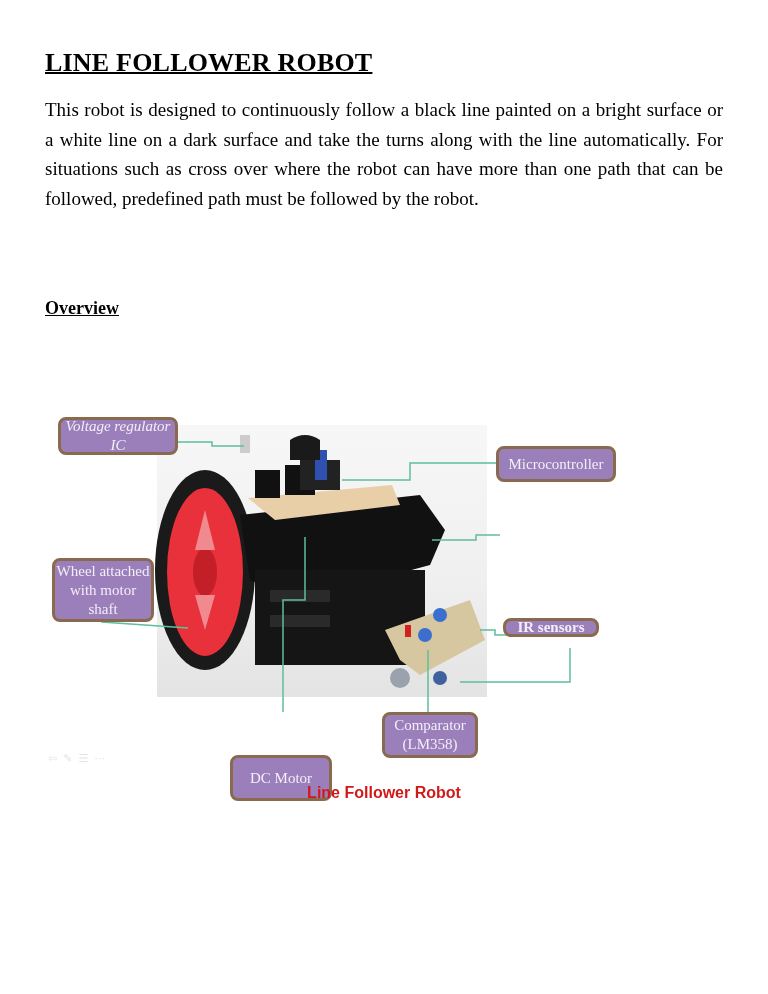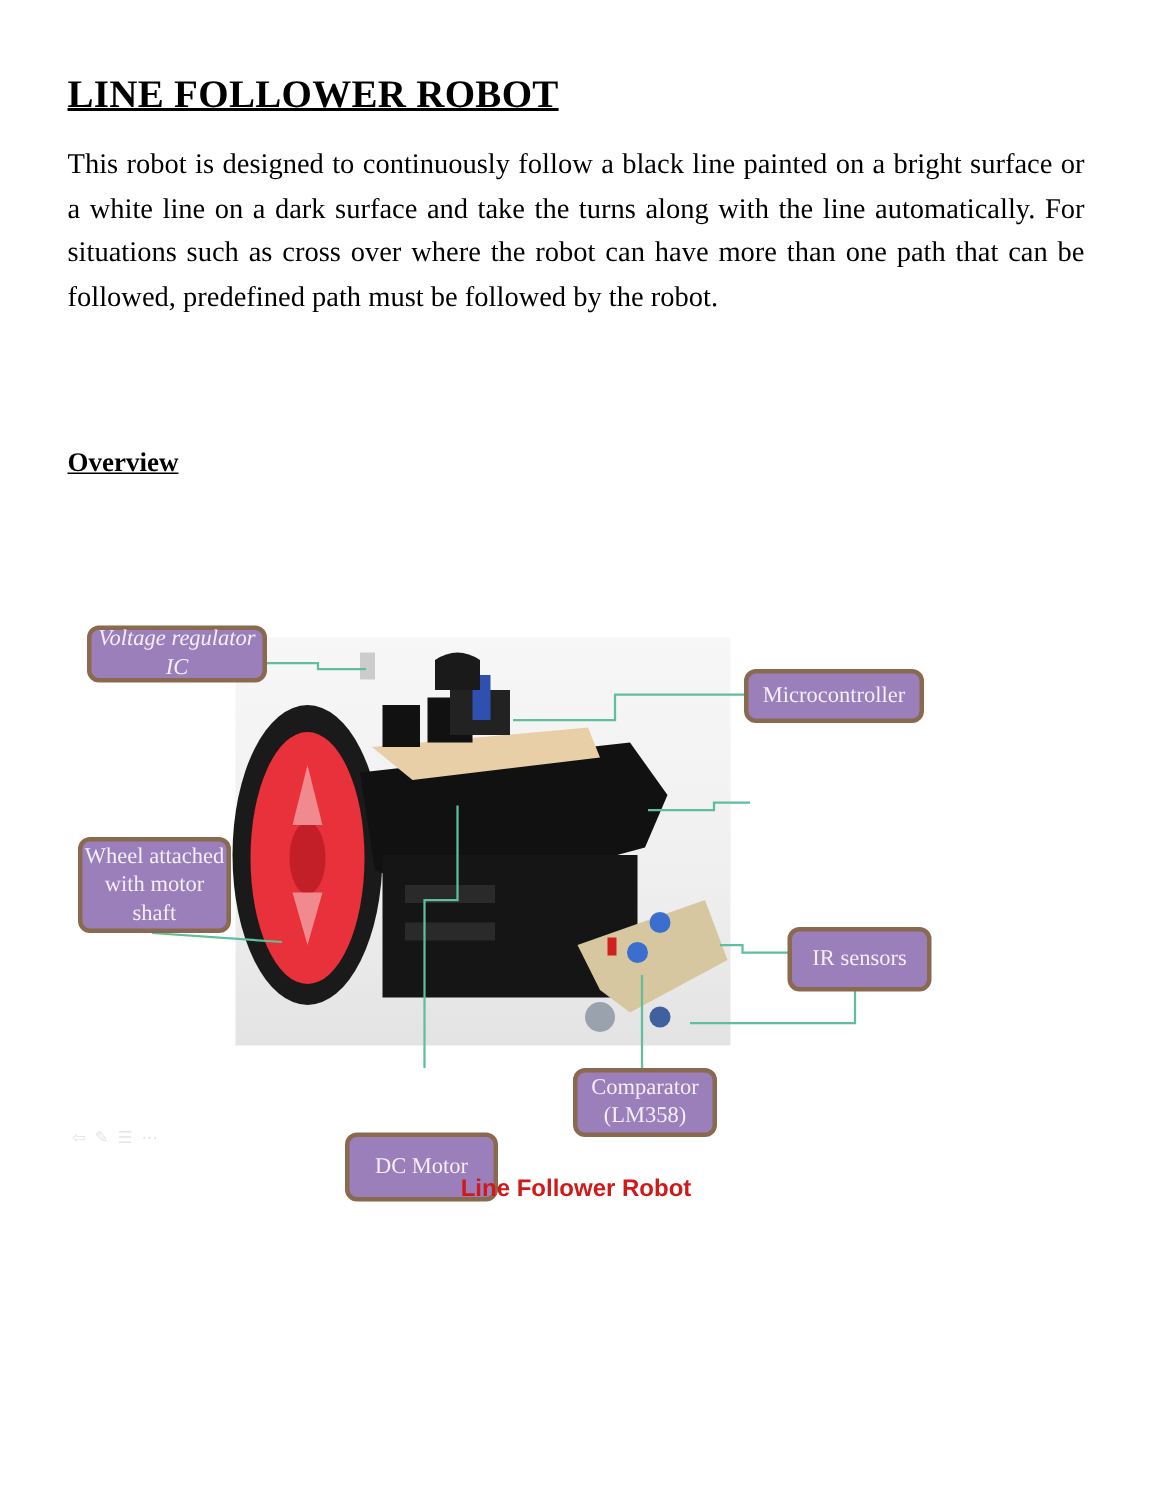--- a/index.html
+++ b/index.html
@@ -68,21 +68,21 @@
       <polyline points="526,235 495,235 495,230 480,230"></polyline>
       <polyline points="570,248 570,282 460,282"></polyline>
       <polyline points="283,312 283,200 305,200 305,137"></polyline>
       <polyline points="428,312 428,250"></polyline>
     </g>
   </svg>
 
   <div class="label-box" style="left:58px; top:17px; width:120px; height:38px;font-style:italic;">Voltage regulator IC</div>
   <div class="label-box" style="left:52px; top:122px; width:102px; height:64px; font-size:15px;margin-top:36px;">Wheel attached with motor shaft</div>
   <div class="label-box" style="left:496px; top:46px; width:120px; height:36px;">Microcontroller</div>
-  <div class="label-box" style="left:525px; top:218px; width:96px; height:43px;">IR sensors</div>
+  <div class="label-box" style="left:503px; top:218px; width:96px; height:19px;font-weight:bold;">IR sensors</div>
   <div class="label-box" style="left:230px; top:312px; width:102px; height:46px;margin-top:43px;">DC Motor</div>
   <div class="label-box" style="left:382px; top:312px; width:96px; height:46px; padding:0 15px;">Comparator (LM358)</div>
 </div>
 
 <div class="toolbar-ghost">
   <span>⇦</span><span>✎</span><span>☰</span><span>⋯</span>
 </div>
 
 <div class="caption">Line Follower Robot</div>
 

